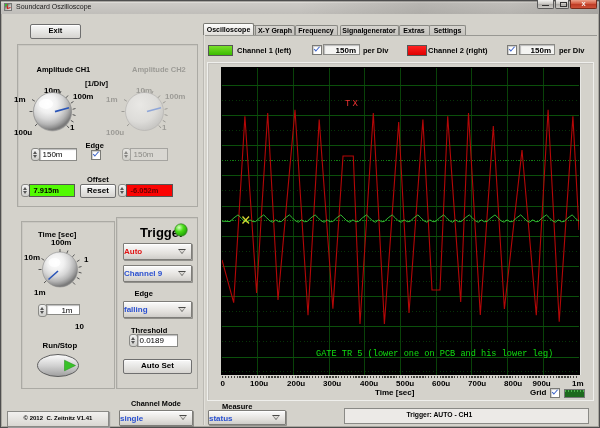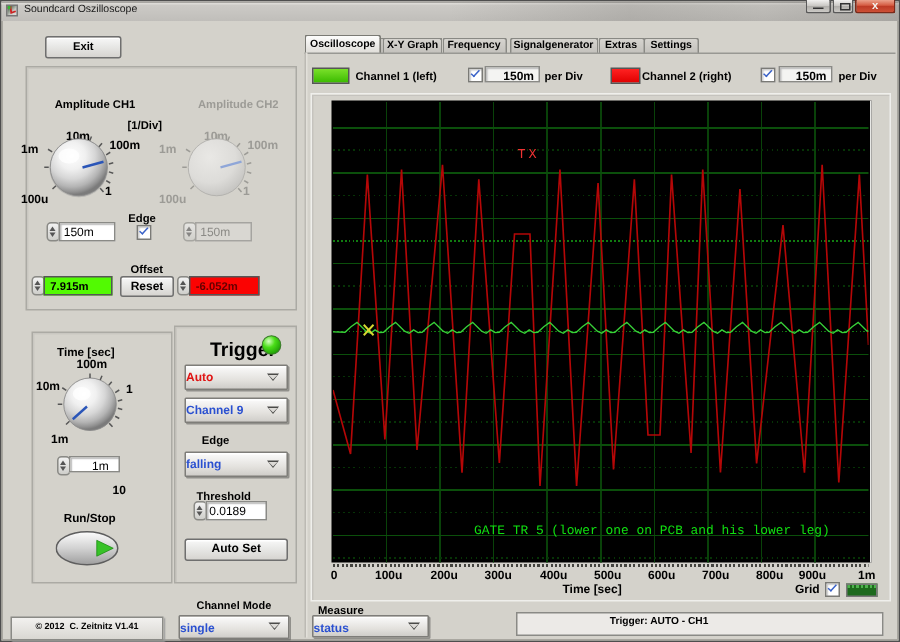--- a/index.html
+++ b/index.html
@@ -296,19 +296,19 @@
 <div class="a b" style="left:504px;top:378.5px;font-size:8px;">800u</div>
 <div class="a b" style="left:532.5px;top:378.5px;font-size:8px;">900u</div>
 <div class="a b" style="left:572px;top:378.5px;font-size:8px;">1m</div>
 <div class="a b" style="left:375px;top:388px;font-size:8px;">Time [sec]</div>
 <div class="a b" style="left:530px;top:388px;font-size:8px;">Grid</div>
 <div class="a cb" style="left:550px;top:388px;width:8px;height:8px;"></div>
 <div class="a" style="left:563.5px;top:388.5px;width:19.5px;height:7px;background:#1d6a1d;border:1px solid #777;">
     <div style="position:absolute;left:0;top:0;width:100%;height:2px;background:repeating-linear-gradient(90deg,#4db34d 0,#4db34d 1.5px,transparent 1.5px,transparent 3px);"></div>
   </div>
 
-<div class="a b lbl" style="left:212px;top:401.5px;font-size:7.5px;">Measure</div>
+<div class="a b lbl" style="left:222px;top:401.5px;font-size:7.5px;">Measure</div>
 <div class="a dd" style="left:208px;top:410px;width:76px;height:13px;">
     <div class="tx" style="top:2.5px;font-size:8px;color:#2a50d0;">status</div>
     <div class="ar"></div>
   </div>
 <div class="a" style="left:344px;top:407.5px;width:245px;height:16.5px;background:#eceae7;border:1px solid #8a8a86;box-sizing:border-box;"></div>
 <div class="a b" style="left:406.5px;top:410.8px;font-size:6.8px;">Trigger: AUTO - CH1</div>
 
 </body></html>

